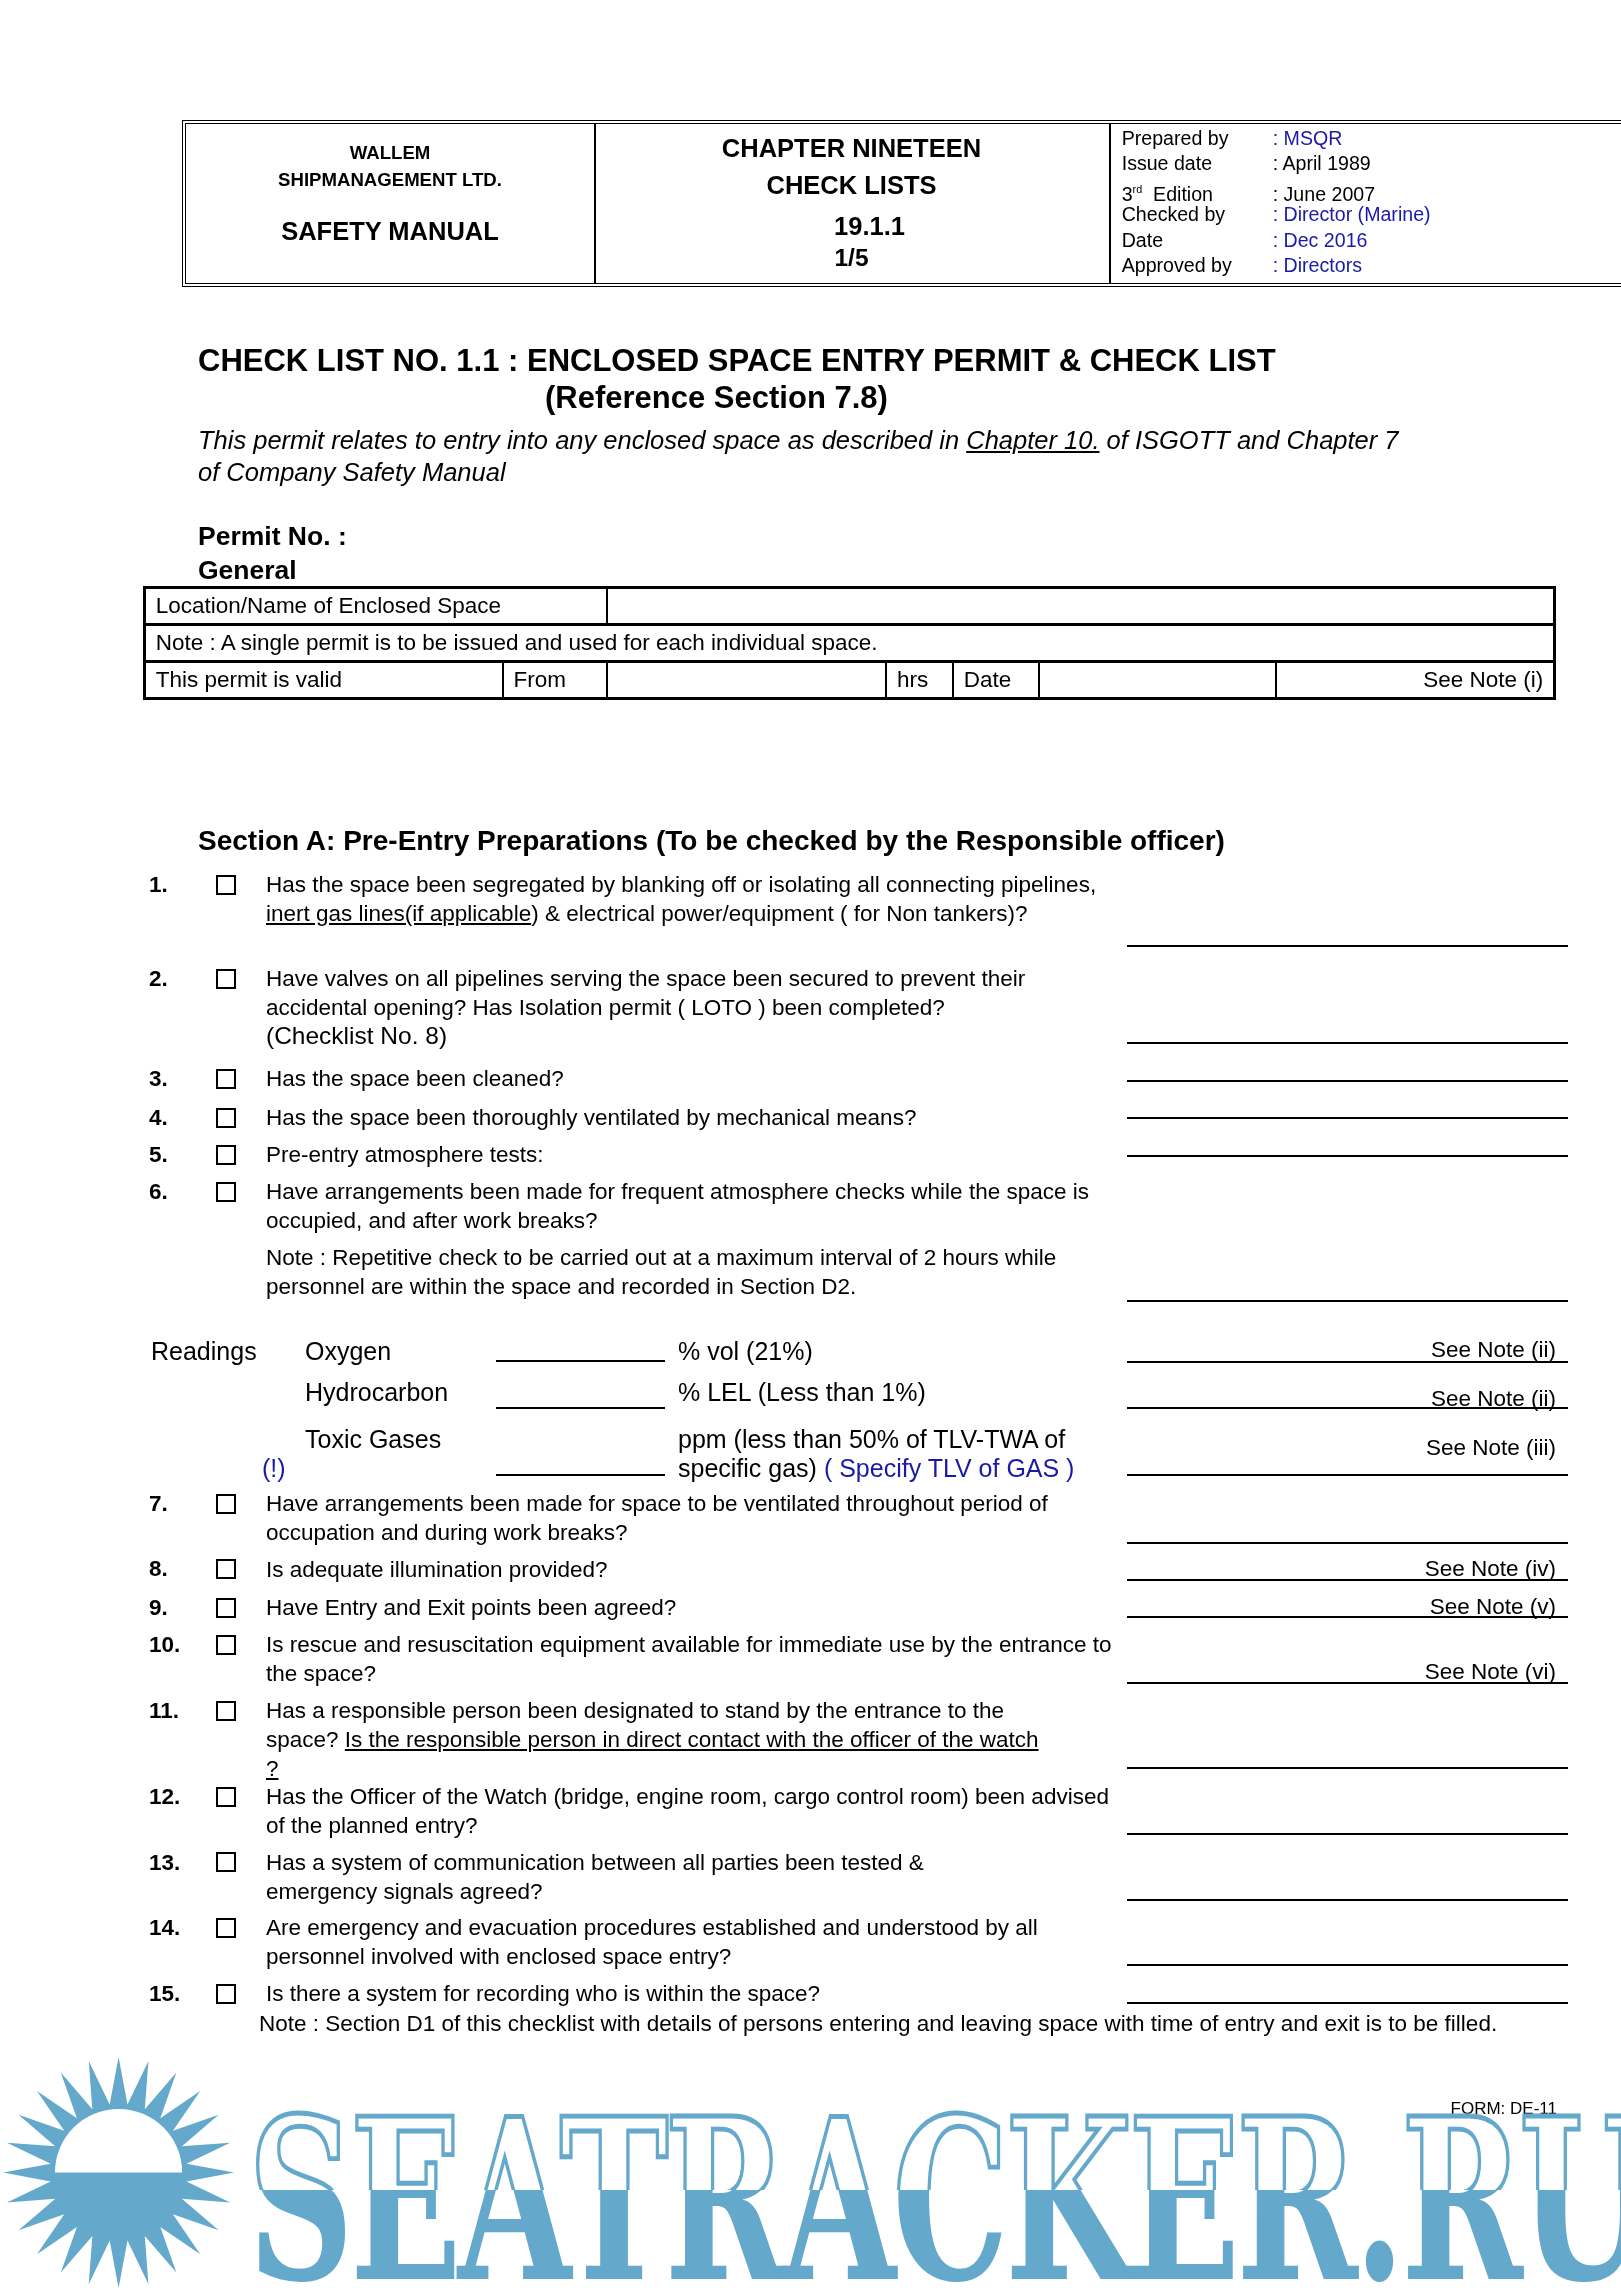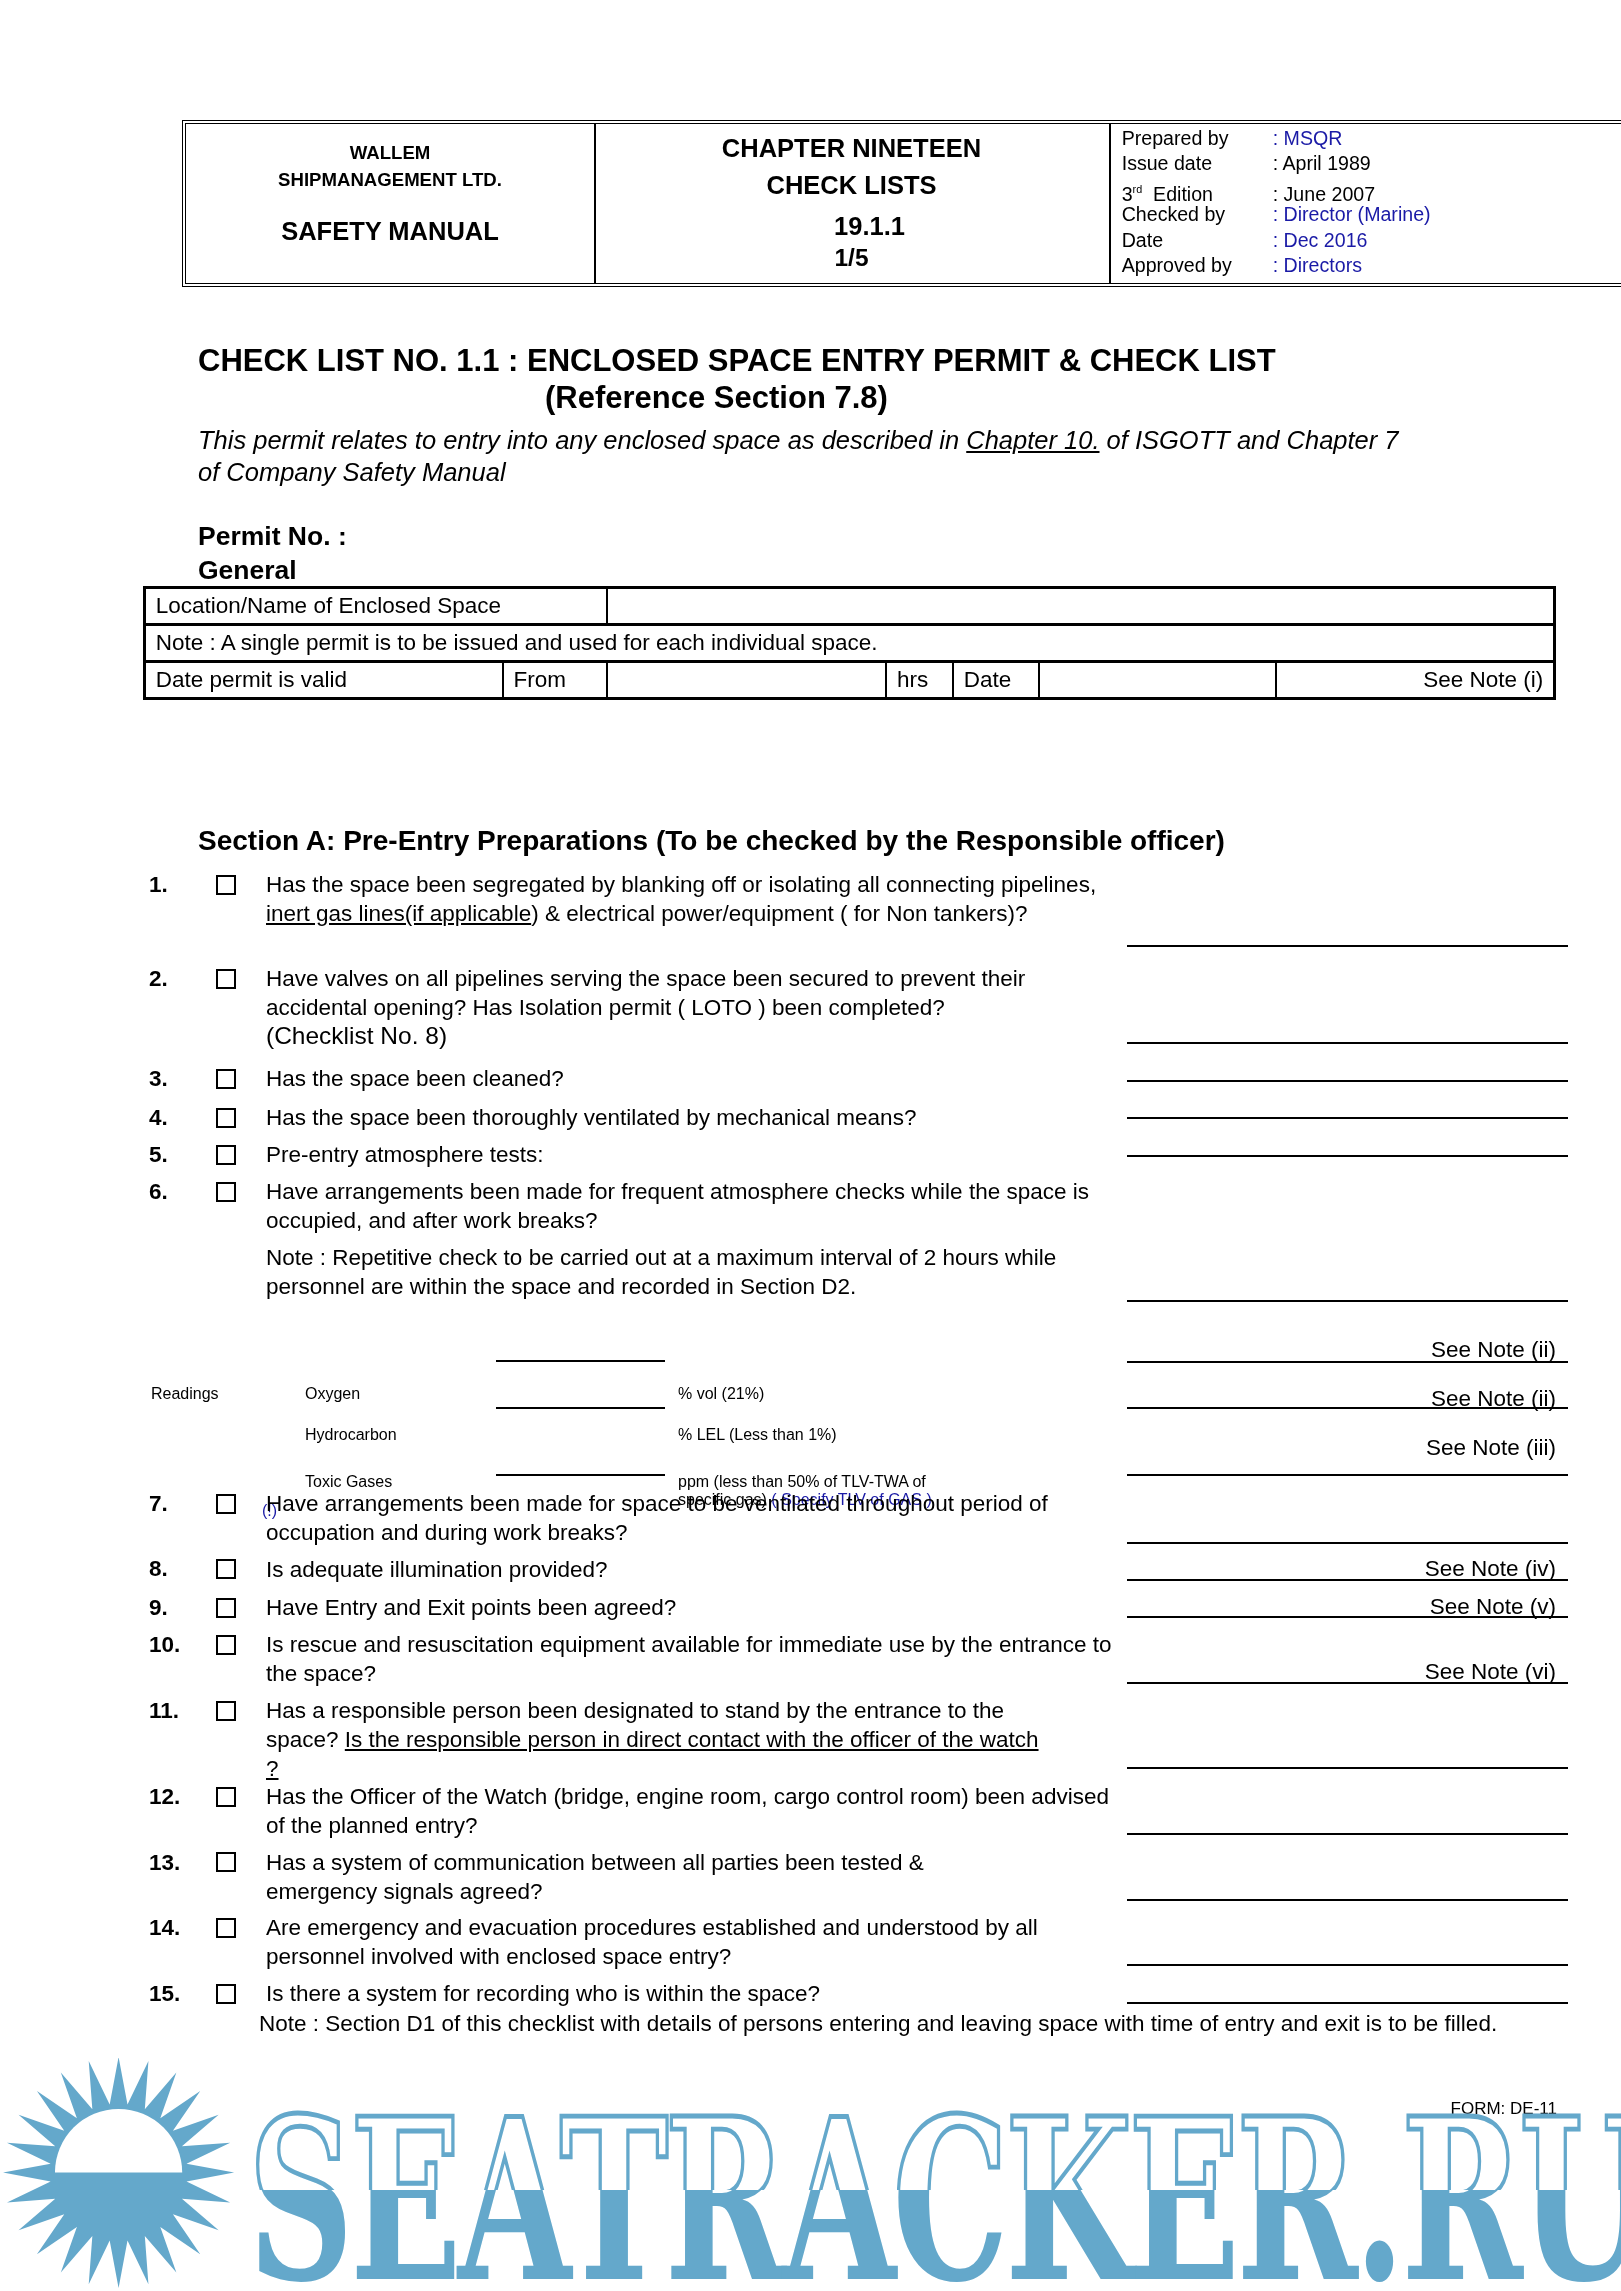--- a/index.html
+++ b/index.html
@@ -35,21 +35,21 @@
   table.gen { border:3.9px solid #000; }
 
   
   .num { position:absolute; left:149px; font-size:22.5px; font-weight:bold; }
   .cb { position:absolute; left:216px; width:19.6px; height:19.6px; border:2px solid #000; box-sizing:border-box; background:#fff; cursor:pointer; }
   .qt { position:absolute; left:266px; width:863px; font-size:22.5px; line-height:29px; }
   .qt u { text-decoration:underline; }
   .rl { position:absolute; left:1127px; width:441px; height:0; border-top:2.9px solid #000; }
   .rl-note { position:absolute; right:65px; font-size:22.5px; white-space:nowrap; }
   .sl { position:absolute; height:0; border-top:2px solid #000; }
-  .txt { position:absolute; font-size:16px; white-space:nowrap;margin-top:48px; }
+  .txt { position:absolute; font-size:25px; white-space:nowrap; }
   #wm-fill { position:absolute; left:248px; top:2090px; font-family:"DejaVu Serif", serif;
              font-weight:bold; font-size:222px; letter-spacing:-5.9px; line-height:1;
              color:#64a8cb; white-space:nowrap; transform:scaleX(0.66); transform-origin:left top;
              clip-path: inset(45% 0 0 0); }
   #wm-outline { position:absolute; left:248px; top:2090px; font-family:"DejaVu Serif", serif;
              font-weight:bold; font-size:222px; letter-spacing:-5.9px; line-height:1;
              color:#ffffff; -webkit-text-stroke:4.9px #64a8cb; white-space:nowrap; transform:scaleX(0.66); transform-origin:left top;
              clip-path: inset(0 0 55% 0); }
 </style>
 </head>
@@ -101,21 +101,21 @@
   </colgroup>
   <tbody>
       <tr>
     <td colspan="2" style="width:470px;">Location/Name of Enclosed Space</td>
     <td colspan="8" contenteditable="true" style=""></td>
   </tr>
   <tr class="thick">
     <td colspan="10">Note : A single permit is to be issued and used for each individual space.</td>
   </tr>
   <tr class="thick">
-    <td colspan="1" style="border-right:2px solid #000;">Date permit is valid</td>
+    <td colspan="1" style="border-right:2px solid #000;">This permit is valid</td>
     <td colspan="1">From</td>
     <td colspan="3" contenteditable="true" style=""></td>
     <td colspan="2">hrs</td>
     <td colspan="1">Date</td>
     <td colspan="1" contenteditable="true" style=""></td>
     <td colspan="1" style="text-align:right;padding-right:9.8px;">See Note (i)</td>
   </tr>
 </tbody>
   </table>
 

